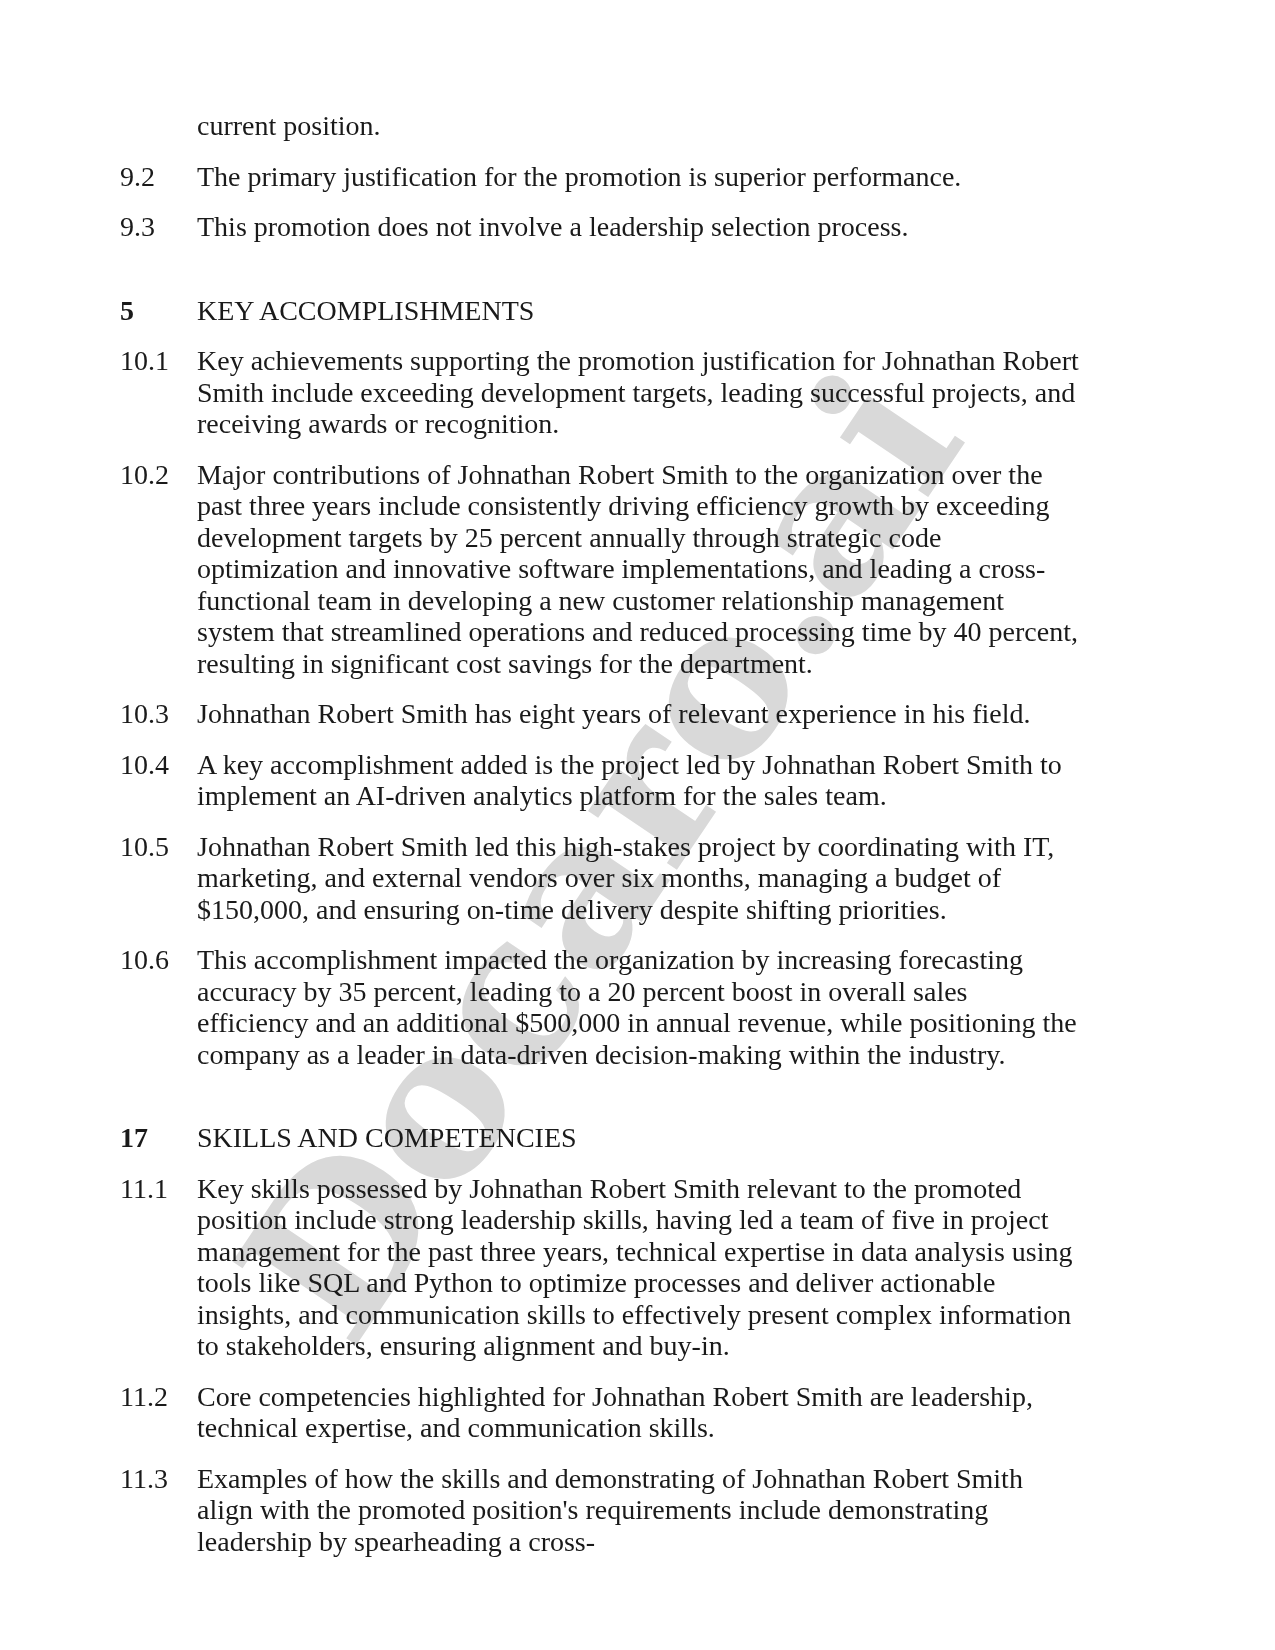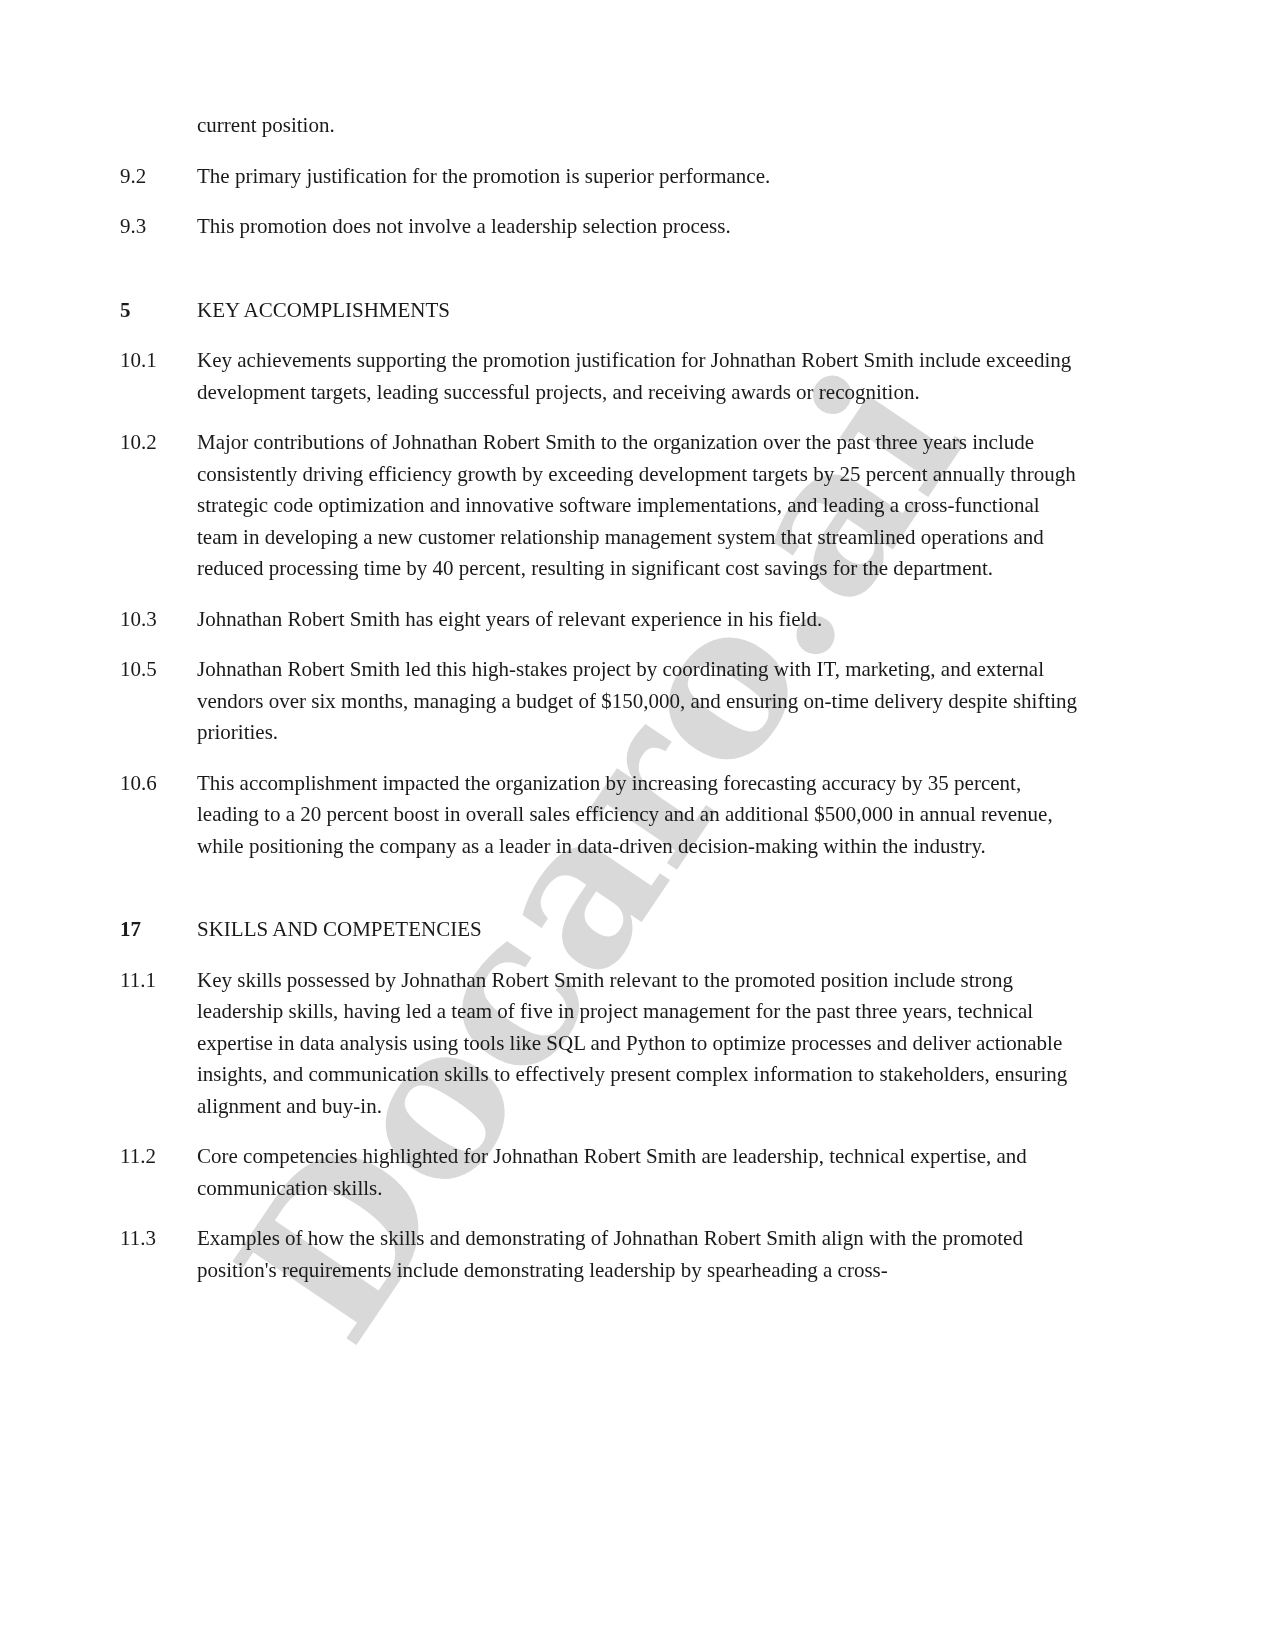--- a/index.html
+++ b/index.html
@@ -30,21 +30,21 @@
     position: absolute;
     left: 120px;
     top: 110px;
     width: 980px;
     z-index: 1;
   }
   .row {
     display: flex;
     align-items: flex-start;
     margin-bottom: 19px;
-    font-size: 21px;
+    font-size: 28px;
     line-height: 31.5px;
   }
   .row.heading { margin-top: 52px; font-weight: 700; }
   .num { flex: none; width: 66px; text-align: left; }
   .txt { margin-left: 11px; width: 888px; text-align: left; }
   .b { font-weight: 400; }
 </style>
 </head>
 <body>
 
@@ -73,20 +73,24 @@
       </div>
       <div class="row">
         <div class="num">10.2</div>
         <div class="txt"><span>Major contributions of </span><span class="b">Johnathan Robert Smith</span><span> to the organization over the past three years include consistently driving efficiency growth by exceeding development targets by 25 percent annually through strategic code optimization and innovative software implementations, and leading a cross-functional team in developing a new customer relationship management system that streamlined operations and reduced processing time by 40 percent, resulting in significant cost savings for the department.</span></div>
       </div>
       <div class="row">
         <div class="num">10.3</div>
         <div class="txt"><span class="b">Johnathan Robert Smith</span><span> has eight years of relevant experience in his field.</span></div>
       </div>
       <div class="row">
+        <div class="num">10.4</div>
+        <div class="txt"><span>A key accomplishment added is the project led by </span><span class="b">Johnathan Robert Smith</span><span> to implement an AI-driven analytics platform for the sales team.</span></div>
+      </div>
+      <div class="row">
         <div class="num">10.5</div>
         <div class="txt"><span class="b">Johnathan Robert Smith</span><span> led this high-stakes project by coordinating with IT, marketing, and external vendors over six months, managing a budget of $150,000, and ensuring on-time delivery despite shifting priorities.</span></div>
       </div>
       <div class="row">
         <div class="num">10.6</div>
         <div class="txt"><span>This accomplishment impacted the organization by increasing forecasting accuracy by 35 percent, leading to a 20 percent boost in overall sales efficiency and an additional $500,000 in annual revenue, while positioning the company as a leader in data-driven decision-making within the industry.</span></div>
       </div>
       <div class="row heading">
         <div class="num">17</div>
         <div class="txt"><span class="b">SKILLS AND COMPETENCIES</span></div>

